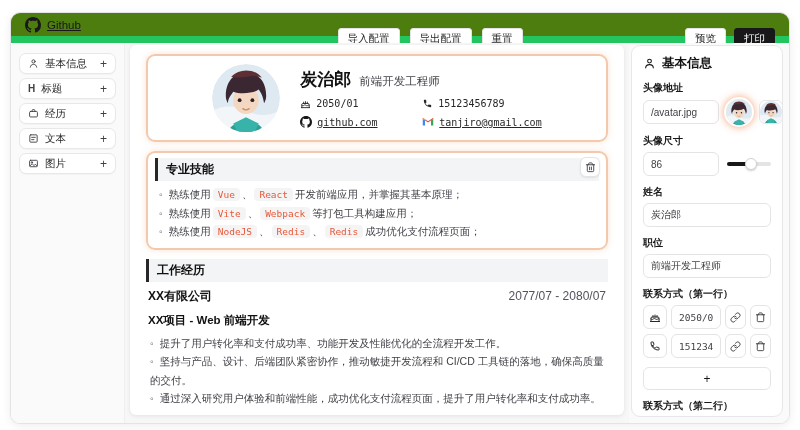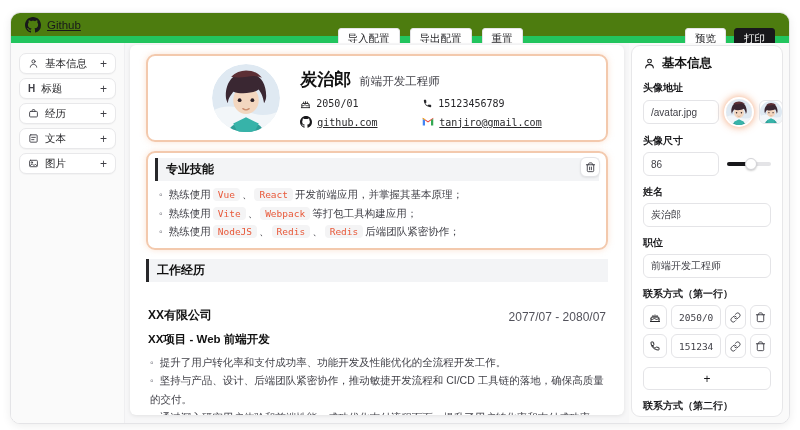--- a/index.html
+++ b/index.html
@@ -52,21 +52,21 @@
   .sec-bordered { border:2px solid #f3c9ad; border-radius:9px; padding:5px 7px 7px; box-shadow:0 0 6px rgba(244,176,128,.35); }
   .sec-bar { background:#f3f4f6; border-left:3px solid #27272a; padding:3px 8px; font-size:12px; font-weight:700; color:#111; }
   .trash-float { position:absolute; top:4px; right:6px; width:20px; height:20px; background:#fff; border:1px solid #e4e4e7;
                  border-radius:6px; display:flex; align-items:center; justify-content:center; cursor:pointer;
                  box-shadow:0 1px 2px rgba(0,0,0,.08); }
   ul.blt { list-style:none; padding:4px 4px 0; }
   ul.blt li { font-size:10.5px; color:#3f3f46; line-height:1.75; }
   ul.blt li::before { content:"◦"; color:#71717a; margin-right:6px; }
   code.tag { font-family:"DejaVu Sans Mono",monospace; font-size:9.5px; color:#e8593a; background:#f4f4f5;
              padding:1px 5px; border-radius:4px; margin:0 2px; }
-  .row-split { display:flex; justify-content:space-between; align-items:flex-end; margin:25px 2px 0; }
+  .row-split { display:flex; justify-content:space-between; align-items:center; margin:6px 2px 0; }
   .ttl { font-size:12px; font-weight:700; color:#111; }
   .ttl-sm { font-size:11.5px; font-weight:700; color:#111; margin:8px 2px 2px; }
   .date { font-family:Liberation Sans, sans-serif; font-size:12px; color:#52525b; }
 
   
   .panel { width:152px; flex:0 0 152px; background:#fff; border:1px solid #e7e7e9; border-radius:9px;
            margin:2px 6px 6px 2px; padding:9px 11px; overflow:hidden; }
   .p-title { display:flex; align-items:center; gap:6px; font-size:12.5px; font-weight:700; color:#111; margin-bottom:2px; }
   .p-label { font-size:10px; font-weight:700; color:#18181b; margin:9px 0 4px; }
   .inp { width:100%; height:24px; border:1px solid #e4e4e7; border-radius:6px; padding:0 7px; font-size:10px;
@@ -257,21 +257,21 @@
                     <path d="M3 6h18"></path>
                     <path d="M19 6v13a2 2 0 0 1-2 2H7a2 2 0 0 1-2-2V6"></path>
                     <path d="M8 6V4a2 2 0 0 1 2-2h4a2 2 0 0 1 2 2v2"></path>
                     <path d="M10 11v6M14 11v6"></path>
                   </svg>
               </span>
             </div>
             <ul class="blt">
               <li><span>熟练使用</span><code class="tag">Vue</code><span>、</span><code class="tag">React</code><span>开发前端应用，并掌握其基本原理；</span></li>
               <li><span>熟练使用</span><code class="tag">Vite</code><span>、</span><code class="tag">Webpack</code><span>等打包工具构建应用；</span></li>
-              <li><span>熟练使用</span><code class="tag">NodeJS</code><span>、</span><code class="tag">Redis</code><span>、</span><code class="tag">Redis</code><span>后端团队紧密协作；</span></li>
+              <li><span>熟练使用</span><code class="tag">NodeJS</code><span>、</span><code class="tag">Redis</code><span>、</span><code class="tag">Redis</code><span>成功优化支付流程页面；</span></li>
             </ul>
           </div>
 
           <div class="sec">
             <div class="sec-bar">工作经历</div>
             <div class="row-split">
               <span class="ttl">XX有限公司</span>
               <span class="date">2077/07 - 2080/07</span>
             </div>
             <div class="ttl-sm">XX项目 - Web 前端开发</div>

